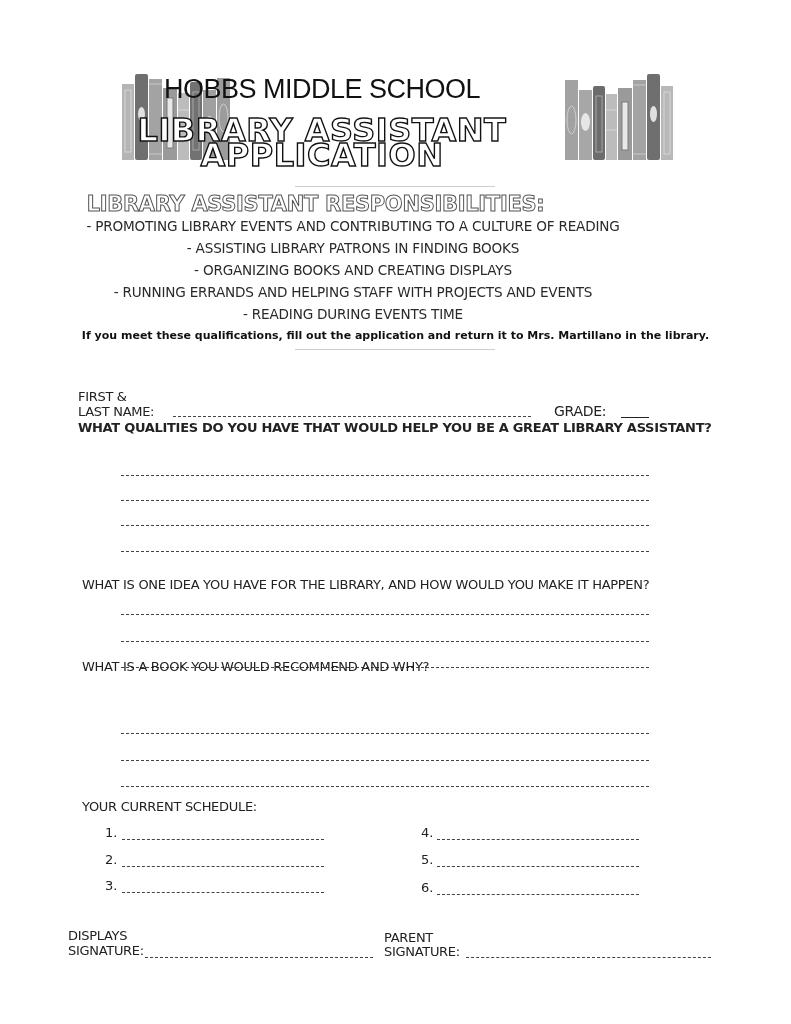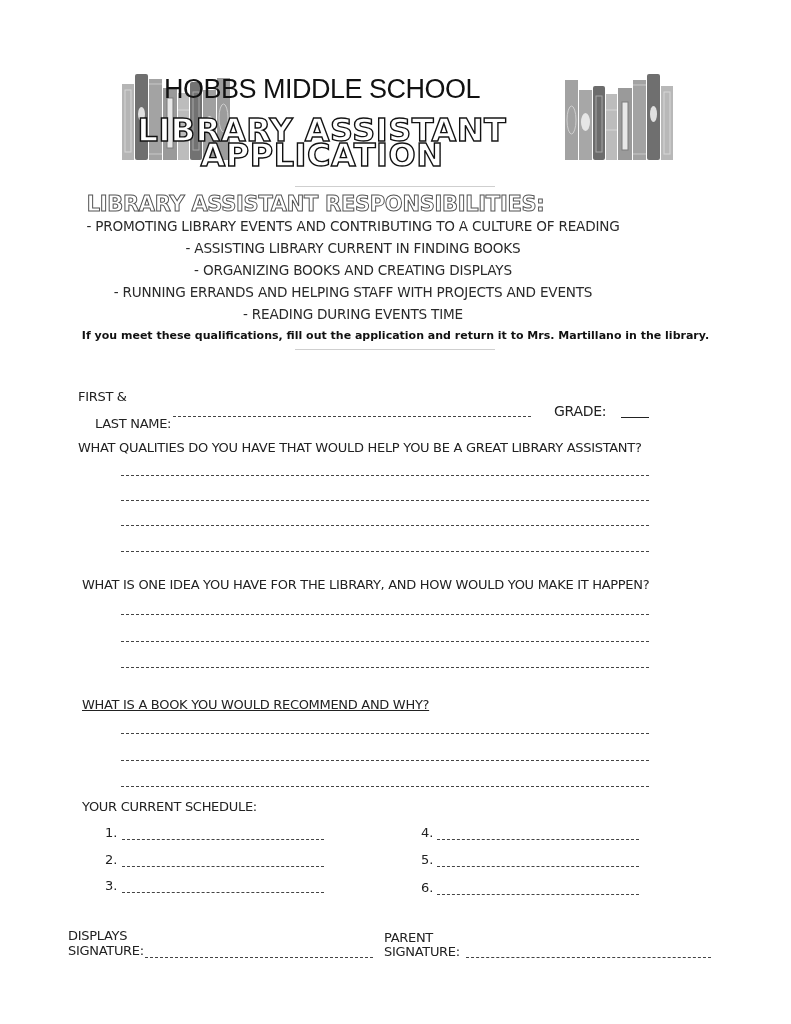--- a/index.html
+++ b/index.html
@@ -81,46 +81,46 @@
 </svg>
 
 <div class="title-line t1">HOBBS MIDDLE SCHOOL</div>
 <div class="title-line t2">LIBRARY ASSISTANT</div>
 <div class="title-line t3">APPLICATION</div>
 
 <div class="rule rule1"></div>
 
 <div class="resp-heading">LIBRARY ASSISTANT RESPONSIBILITIES:</div>
 <div class="resp-item" style="top:218px">- PROMOTING LIBRARY EVENTS AND CONTRIBUTING TO A CULTURE OF READING</div>
-<div class="resp-item" style="top:240px">- ASSISTING LIBRARY CURRENT IN FINDING BOOKS</div>
+<div class="resp-item" style="top:240px">- ASSISTING LIBRARY PATRONS IN FINDING BOOKS</div>
 <div class="resp-item" style="top:262px">- ORGANIZING BOOKS AND CREATING DISPLAYS</div>
 <div class="resp-item" style="top:284px">- RUNNING ERRANDS AND HELPING STAFF WITH PROJECTS AND EVENTS</div>
 <div class="resp-item" style="top:306px">- READING DURING EVENTS TIME</div>
 <div class="note">If you meet these qualifications, fill out the application and return it to Mrs. Martillano in the library.</div>
 
 <div class="rule rule2"></div>
 
 <div class="label" style="left:78px; top:389px;">FIRST &amp;</div>
-<div class="label" style="left:95px; top:404px;margin-top:12px;">LAST NAME:</div>
+<div class="label" style="left:78px; top:404px;">LAST NAME:</div>
 <div class="line" style="left:173px; top:416px; width:358px;"></div>
 <div class="label" style="left:554px; top:404px; font-size:14px;">GRADE:</div>
 <div class="line" style="left:621px; top:417px; width:28px; border-bottom:1.6px solid #222;"></div>
 
-<div class="label" style="left:78px; top:440px;">WHAT QUALITIES DO YOU HAVE THAT WOULD HELP YOU BE A GREAT LIBRARY ASSISTANT?</div>
+<div class="label" style="left:78px; top:420px;font-weight:bold;">WHAT QUALITIES DO YOU HAVE THAT WOULD HELP YOU BE A GREAT LIBRARY ASSISTANT?</div>
 <div class="line answer" style="top:475px;"></div>
 <div class="line answer" style="top:500px;"></div>
 <div class="line answer" style="top:525px;"></div>
 <div class="line answer" style="top:551px;"></div>
 
 <div class="label" style="left:82px; top:577px;">WHAT IS ONE IDEA YOU HAVE FOR THE LIBRARY, AND HOW WOULD YOU MAKE IT HAPPEN?</div>
 <div class="line answer" style="top:614px;"></div>
 <div class="line answer" style="top:641px;"></div>
 <div class="line answer" style="top:667px;"></div>
 
-<div class="label" style="left:82px; top:697px;text-decoration:underline;">WHAT IS A BOOK YOU WOULD RECOMMEND AND WHY?</div>
+<div class="label" style="left:82px; top:659px;">WHAT IS A BOOK YOU WOULD RECOMMEND AND WHY?</div>
 <div class="line answer" style="top:733px;"></div>
 <div class="line answer" style="top:760px;"></div>
 <div class="line answer" style="top:786px;"></div>
 
 <div class="label" style="left:82px; top:799px;">YOUR CURRENT SCHEDULE:</div>
 
 <div class="sched-num" style="left:105px; top:825px;">1.</div>
 <div class="line" style="left:122px; top:839px; width:202px;"></div>
 <div class="sched-num" style="left:105px; top:852px;">2.</div>
 <div class="line" style="left:122px; top:866px; width:202px;"></div>

